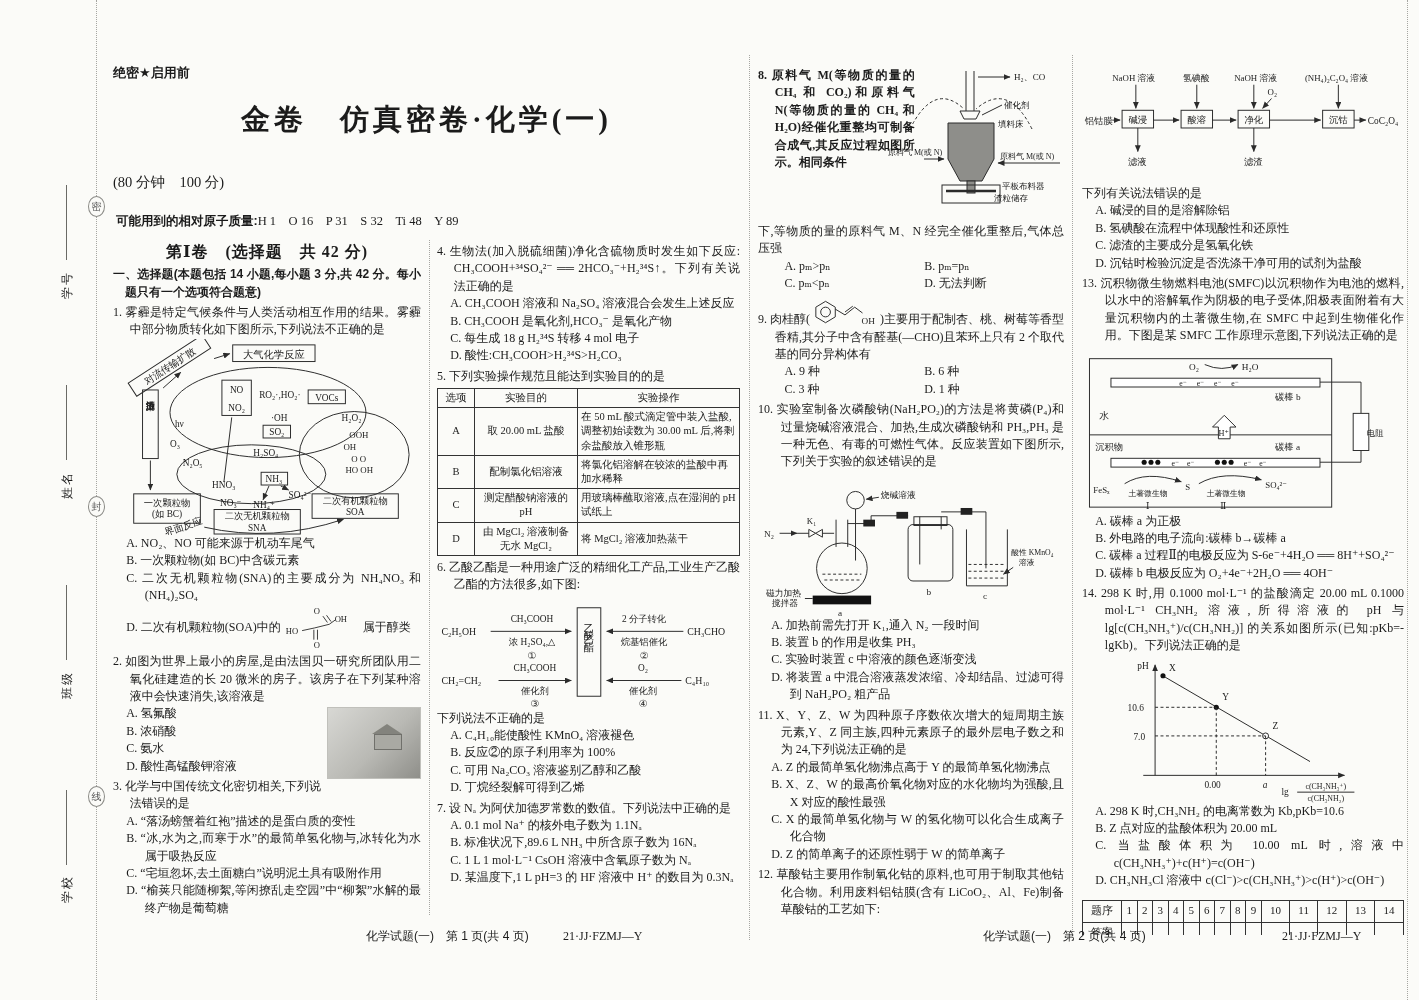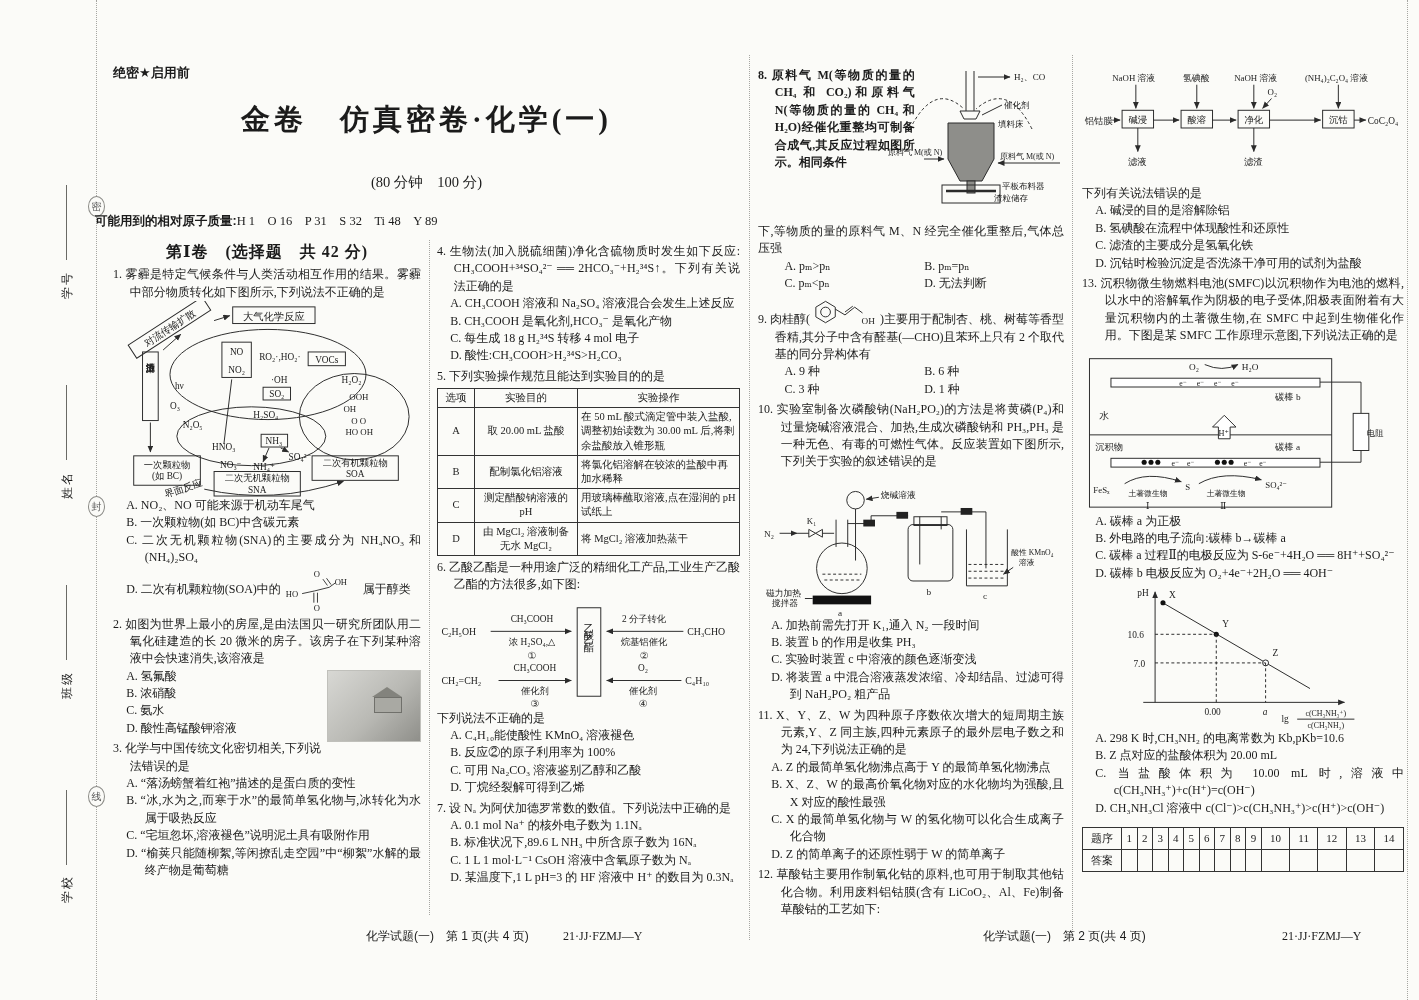--- a/index.html
+++ b/index.html
@@ -8,22 +8,22 @@
   .sans{font-family:"Liberation Sans","DejaVu Sans",sans-serif;}
   .divider{position:absolute;width:0;border-left:1px dotted #a6a6a2;}
   .col{position:absolute;overflow:hidden;text-align:justify;}
   .stem{padding-left:1.4em;text-indent:-1.4em;margin-top:3px;}
   .stem2{padding-left:1.9em;text-indent:-1.9em;margin-top:3px;}
   .opt{margin-left:1.1em;padding-left:1.55em;text-indent:-1.55em;}
   .optpair{display:grid;grid-template-columns:1fr 1fr;margin-left:2.2em;}
   .part-head{text-align:center;font-weight:700;font-size:16px;letter-spacing:1px;margin-bottom:3px;}
   .instr{font-weight:700;padding-left:1em;text-indent:-1em;font-family:"Liberation Sans","DejaVu Sans",sans-serif;font-size:12px;}
   .title{position:absolute;left:113px;top:98px;width:627px;text-align:center;font-size:29px;font-weight:700;letter-spacing:4px;}
-  .time{position:absolute;left:113px;top:172px;width:627px;text-align:center;font-size:14.5px;}
-  .masses{position:absolute;left:95px;top:212px;width:627px;font-size:12.5px;}
+  .time{position:absolute;left:113px;top:172px;width:627px;font-size:14.5px;}
+  .masses{position:absolute;left:116px;top:212px;width:627px;font-size:12.5px;}
   .security{position:absolute;left:113px;top:64px;font-size:13px;font-weight:700;font-family:"Liberation Sans","DejaVu Sans",sans-serif;}
   .footer{position:absolute;top:928px;font-size:12px;}
   svg{display:block;}
   svg text{fill:#1b1b1b;font-family:"Liberation Serif","DejaVu Serif",serif;}
   .ln{stroke:#2b2b2b;stroke-width:1;fill:none;}
   .bx{stroke:#2b2b2b;stroke-width:1;fill:none;}
   .dash{stroke:#2b2b2b;stroke-width:1;fill:none;stroke-dasharray:3,2.5;}
   .vtext{writing-mode:vertical-rl;text-orientation:upright;}
   table.exp{border-collapse:collapse;width:100%;font-size:10.5px;line-height:1.35;margin-top:3px;border-radius:22px;}
   table.exp td,table.exp th{border:1px solid #333;padding:2px 3px;text-align:center;font-weight:400;}
@@ -71,20 +71,21 @@
 
   <div class="security">绝密★启用前</div>
   <div class="title">金卷　仿真密卷·化学(一)</div>
   <div class="time">(80 分钟　100 分)</div>
   <div class="masses">
     <span class="sans" style="font-weight:700">可能用到的相对原子质量:</span><span>H 1　O 16　P 31　S 32　Ti 48　Y 89</span>
   </div>
 
   <div class="col" style="left:113px;top:240px;width:308px;height:678px;">
     <div class="part-head">第Ⅰ卷　(选择题　共 42 分)</div>
+    <div class="instr">一、选择题(本题包括 14 小题,每小题 3 分,共 42 分。每小题只有一个选项符合题意)</div>
 
     <div>
       <div class="stem">1. 雾霾是特定气候条件与人类活动相互作用的结果。雾霾中部分物质转化如下图所示,下列说法不正确的是</div>
       <svg width="308" height="196" viewBox="0 0 308 200">
         <ellipse class="bx" cx="155" cy="75" rx="100" ry="46"></ellipse>
         <ellipse class="bx" cx="138" cy="138" rx="76" ry="30"></ellipse>
         <ellipse class="bx" cx="243" cy="118" rx="56" ry="44"></ellipse>
         <g transform="rotate(-33 55 28)">
           <rect class="bx" x="10" y="19" width="90" height="16"></rect>
           <text x="55" y="31" font-size="10" text-anchor="middle">对流传输扩散</text>
@@ -166,21 +167,21 @@
       <div class="opt">A. 氢氟酸</div>
       <div class="opt">B. 浓硝酸</div>
       <div class="opt">C. 氨水</div>
       <div class="opt">D. 酸性高锰酸钾溶液</div>
     </div>
 
     <div>
       <div class="stem">3. 化学与中国传统文化密切相关,下列说法错误的是</div>
       <div class="opt">A. “落汤螃蟹着红袍”描述的是蛋白质的变性</div>
       <div class="opt">B. “冰,水为之,而寒于水”的最简单氢化物与,冰转化为水属于吸热反应</div>
-      <div class="opt">C. “宅垣忽坏,溶液褪色”说明泥土具有吸附作用</div>
+      <div class="opt">C. “宅垣忽坏,去土面糖白”说明泥土具有吸附作用</div>
       <div class="opt">D. “榆荚只能随柳絮,等闲撩乱走空园”中“柳絮”水解的最终产物是葡萄糖</div>
     </div>
   </div>
 
   <div class="col" style="left:437px;top:240px;width:303px;height:678px;">
     <div>
       <div class="stem">4. 生物法(加入脱硫细菌)净化含硫物质时发生如下反应: CH₃COOH+³⁴SO₄²⁻ ══ 2HCO₃⁻+H₂³⁴S↑。下列有关说法正确的是</div>
       <div class="opt">A. CH₃COOH 溶液和 Na₂SO₄ 溶液混合会发生上述反应</div>
       <div class="opt">B. CH₃COOH 是氧化剂,HCO₃⁻ 是氧化产物</div>
       <div class="opt">C. 每生成 18 g H₂³⁴S 转移 4 mol 电子</div>
@@ -463,20 +464,21 @@
         <path class="ln" d="M282,108 L282,120 L240,120"></path>
         <text x="288" y="93" font-size="8.5">电阻</text>
       </svg>
       <div class="opt">A. 碳棒 a 为正极</div>
       <div class="opt">B. 外电路的电子流向:碳棒 b→碳棒 a</div>
       <div class="opt">C. 碳棒 a 过程Ⅱ的电极反应为 S-6e⁻+4H₂O ══ 8H⁺+SO₄²⁻</div>
       <div class="opt">D. 碳棒 b 电极反应为 O₂+4e⁻+2H₂O ══ 4OH⁻</div>
     </div>
 
     <div>
+      <div class="stem2">14. 298 K 时,用 0.1000 mol·L⁻¹ 的盐酸滴定 20.00 mL 0.1000 mol·L⁻¹ CH₃NH₂ 溶液,所得溶液的 pH 与 lg[c(CH₃NH₃⁺)/c(CH₃NH₂)] 的关系如图所示(已知:pKb=-lgKb)。下列说法正确的是</div>
       <svg width="280" height="148" viewBox="0 0 280 150" style="margin-left:14px;">
         <line class="ln" x1="58" y1="122" x2="58" y2="10" marker-end="url(#ar)"></line>
         <line class="ln" x1="46" y1="122" x2="250" y2="122" marker-end="url(#ar)"></line>
         <text x="40" y="14" font-size="9.5">pH</text>
         <line class="ln" x1="64" y1="20" x2="215" y2="108"></line>
         <circle cx="66" cy="21" r="2.6" fill="#111"></circle>
         <text x="72" y="16" font-size="9.5">X</text>
         <circle cx="120" cy="53" r="2.6" fill="#111"></circle>
         <text x="126" y="46" font-size="9.5">Y</text>
         <circle cx="170" cy="82" r="3" fill="#fff" stroke="#2b2b2b"></circle>

